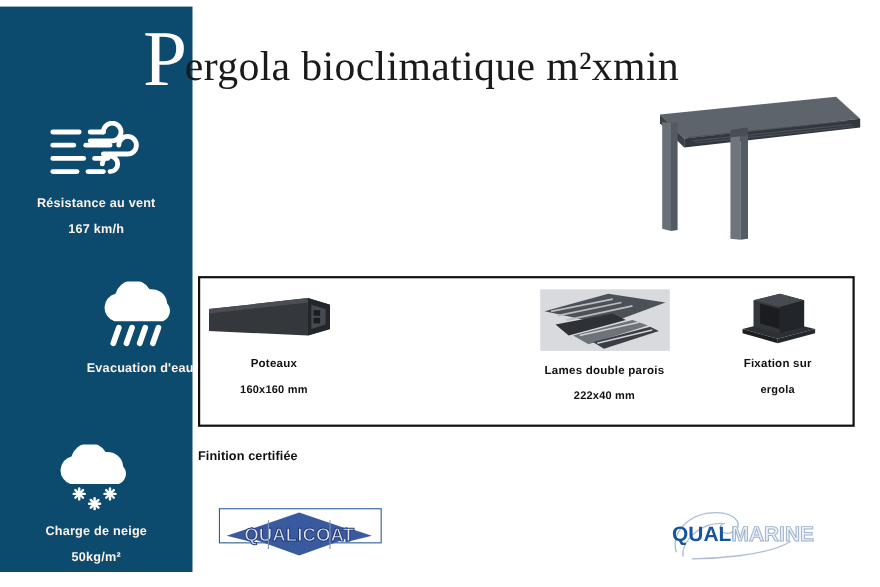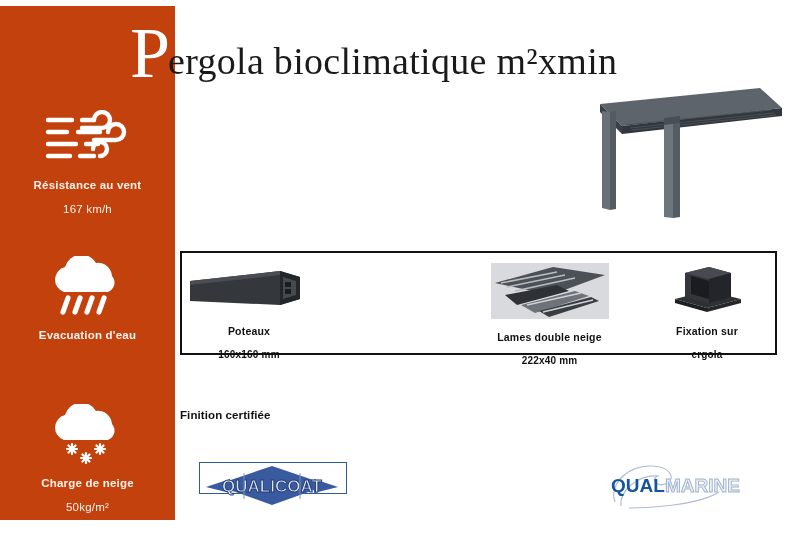--- a/index.html
+++ b/index.html
@@ -8,38 +8,38 @@
     background:#ffffff;
     font-family:"Liberation Sans", sans-serif;
     overflow:hidden;
     position:relative;
   }
   .page{position:absolute;left:0;top:0;width:800px;height:534px;background:#fff;overflow:hidden;}
 
   
   .sidebar{
     position:absolute;left:0;top:6px;width:175px;height:514px;
-    background:#c2410c;
+    background:#0c4a6e;
   }
   .spec{
     position:absolute;left:0;width:175px;text-align:center;color:#ffffff;
   }
   .spec .icon-wrap{
     height:62px;display:flex;align-items:flex-end;justify-content:center;
   }
   .spec .spec-label{
     font-size:11.5px;font-weight:bold;letter-spacing:.2px;margin-top:13px;
     color:#fdf3ec;
   }
   .spec .spec-value{
-    font-size:11.5px;font-weight:normal;letter-spacing:.2px;margin-top:12px;
+    font-size:11.5px;font-weight:bold;letter-spacing:.2px;margin-top:12px;
     color:#fdf3ec;
   }
   #spec-wind{top:98px;}
-  #spec-rain{top:248px;}
+  #spec-rain{top:248px;padding-left:40px;}
   #spec-snow{top:396px;}
 
   
   .title-p{
     position:absolute;left:130px;top:17px;
     font-family:"Liberation Serif", serif;
     font-size:72px;line-height:72px;color:#ffffff;font-weight:400;
     z-index:5;
   }
   .title-rest{
@@ -48,21 +48,21 @@
     font-size:38px;line-height:38px;color:#1a1a1a;font-weight:400;
     letter-spacing:.3px;white-space:nowrap;
     z-index:4;
   }
 
   
   .hero{position:absolute;left:560px;top:78px;width:230px;height:150px;}
 
   
   .product-box{
-    position:absolute;left:180px;top:251px;width:597px;height:104px;
+    position:absolute;left:180px;top:251px;width:597px;height:137px;
     border:2.5px solid #111111;background:#ffffff;box-sizing:border-box;
   }
   .product{
     position:absolute;text-align:center;color:#111;
   }
   .product .pimg{display:flex;align-items:center;justify-content:center;}
   .product .pname{font-size:10.5px;font-weight:bold;letter-spacing:.2px;}
   .product .pdim{font-size:10px;font-weight:bold;letter-spacing:.2px;margin-top:12px;}
   #product-0{left:2px;top:5px;width:130px;}
   #product-0 .pimg{height:62px;}
@@ -222,21 +222,21 @@
           </g>
           <polygon points="14,34 66,24 78,30 26,44" fill="#2e3237"></polygon>
           <polygon points="30,44 84,30 98,35 44,52" fill="#6e737a"></polygon>
           <polygon points="48,50 100,36 108,40 58,56" fill="#3a3e44"></polygon>
           <g stroke="#cfd2d6" stroke-width="1.3">
             <line x1="36" y1="44" x2="90" y2="32"></line>
             <line x1="52" y1="51" x2="102" y2="39"></line>
           </g>
         </svg>
       </div>
-      <div class="pname">Lames double neige</div>
+      <div class="pname">Lames double parois</div>
       <div class="pdim">222x40 mm</div>
     </div>
 
     <div class="product" id="product-3">
       <div class="pimg">
         <svg width="100" height="56" viewBox="0 0 100 56">
           <polygon points="18,38 50,30 84,38 50,47" fill="#2d3035"></polygon>
           <polygon points="18,38 50,47 50,51 18,42" fill="#1d2023"></polygon>
           <polygon points="50,47 84,38 84,42 50,51" fill="#24272b"></polygon>
           <polygon points="28,12 52,6 74,12 74,36 52,42 28,36" fill="#33363b"></polygon>

